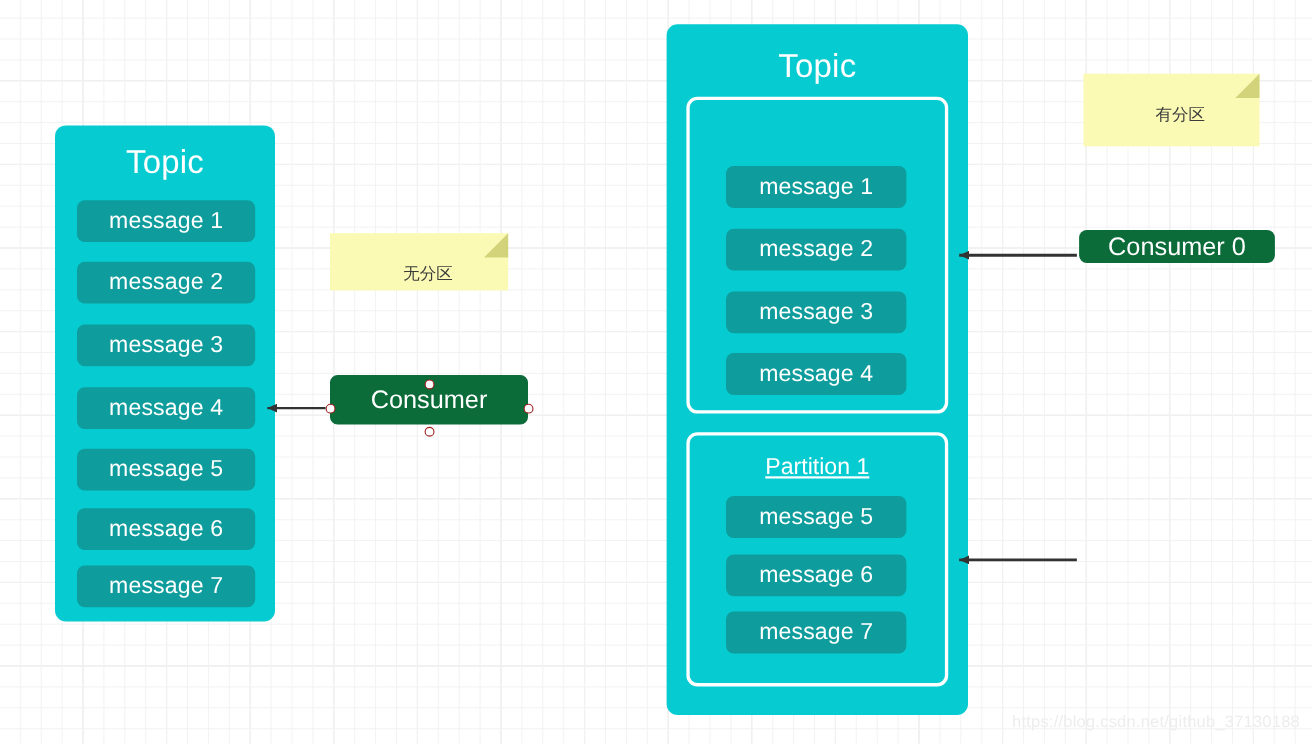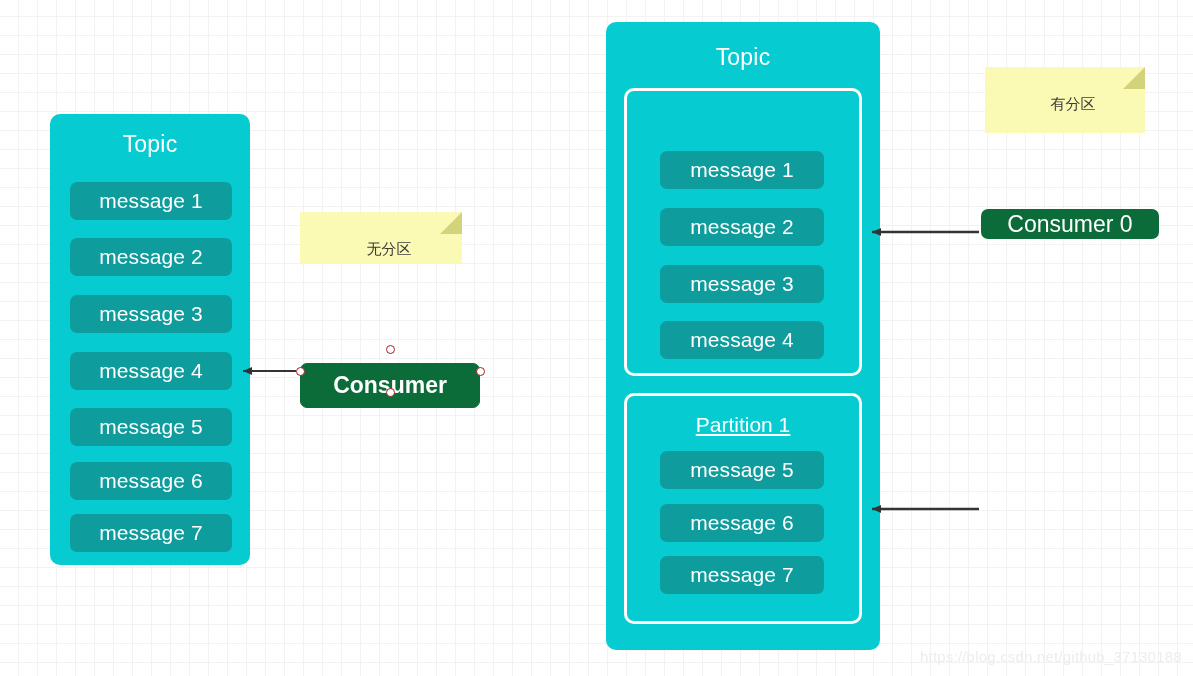--- a/index.html
+++ b/index.html
@@ -39,21 +39,21 @@
     background: #06CCD1;
     border-radius: 10px;
     box-sizing: border-box;
   }
   .topic-title {
     position: absolute;
     left: 0;
     right: 0;
     text-align: center;
     color: #ffffff;
-    font-size: 23px;
+    font-size: 30px;
     letter-spacing: 0.2px;
   }
 
   
   .partition-box {
     position: absolute;
     border: 3px solid #ffffff;
     border-radius: 10px;
     box-sizing: border-box;
     background: transparent;
@@ -171,21 +171,21 @@
     <div class="msg" style="left:20px; top:400px; width:162px; height:38px;">message 7</div>
   </div>
 
   <div class="topic-title" style="left:50px; width:200px; top:131px;">Topic</div>
 
   <div class="note" style="left:300px; top:212px; width:162px; height:52px;">
     <div class="note-fold"></div>
     <div class="note-text" style="top:28px;">无分区</div>
   </div>
 
-  <div class="consumer selected" style="left:300px; top:363px; width:180px; height:45px;font-weight:bold;">
+  <div class="consumer selected" style="left:300px; top:341px; width:180px; height:45px;">
     <span>Consumer</span>
   </div>
   <div class="handle" style="left:386px; top:345px;"></div>
   <div class="handle" style="left:386px; top:388px;"></div>
   <div class="handle" style="left:296px; top:367px;"></div>
   <div class="handle" style="left:476px; top:367px;"></div>
 
   <div class="topic-box" style="left:606px; top:22px; width:274px; height:628px;">
   </div>
   <div class="topic-title" style="left:606px; width:274px; top:44px;">Topic</div>

